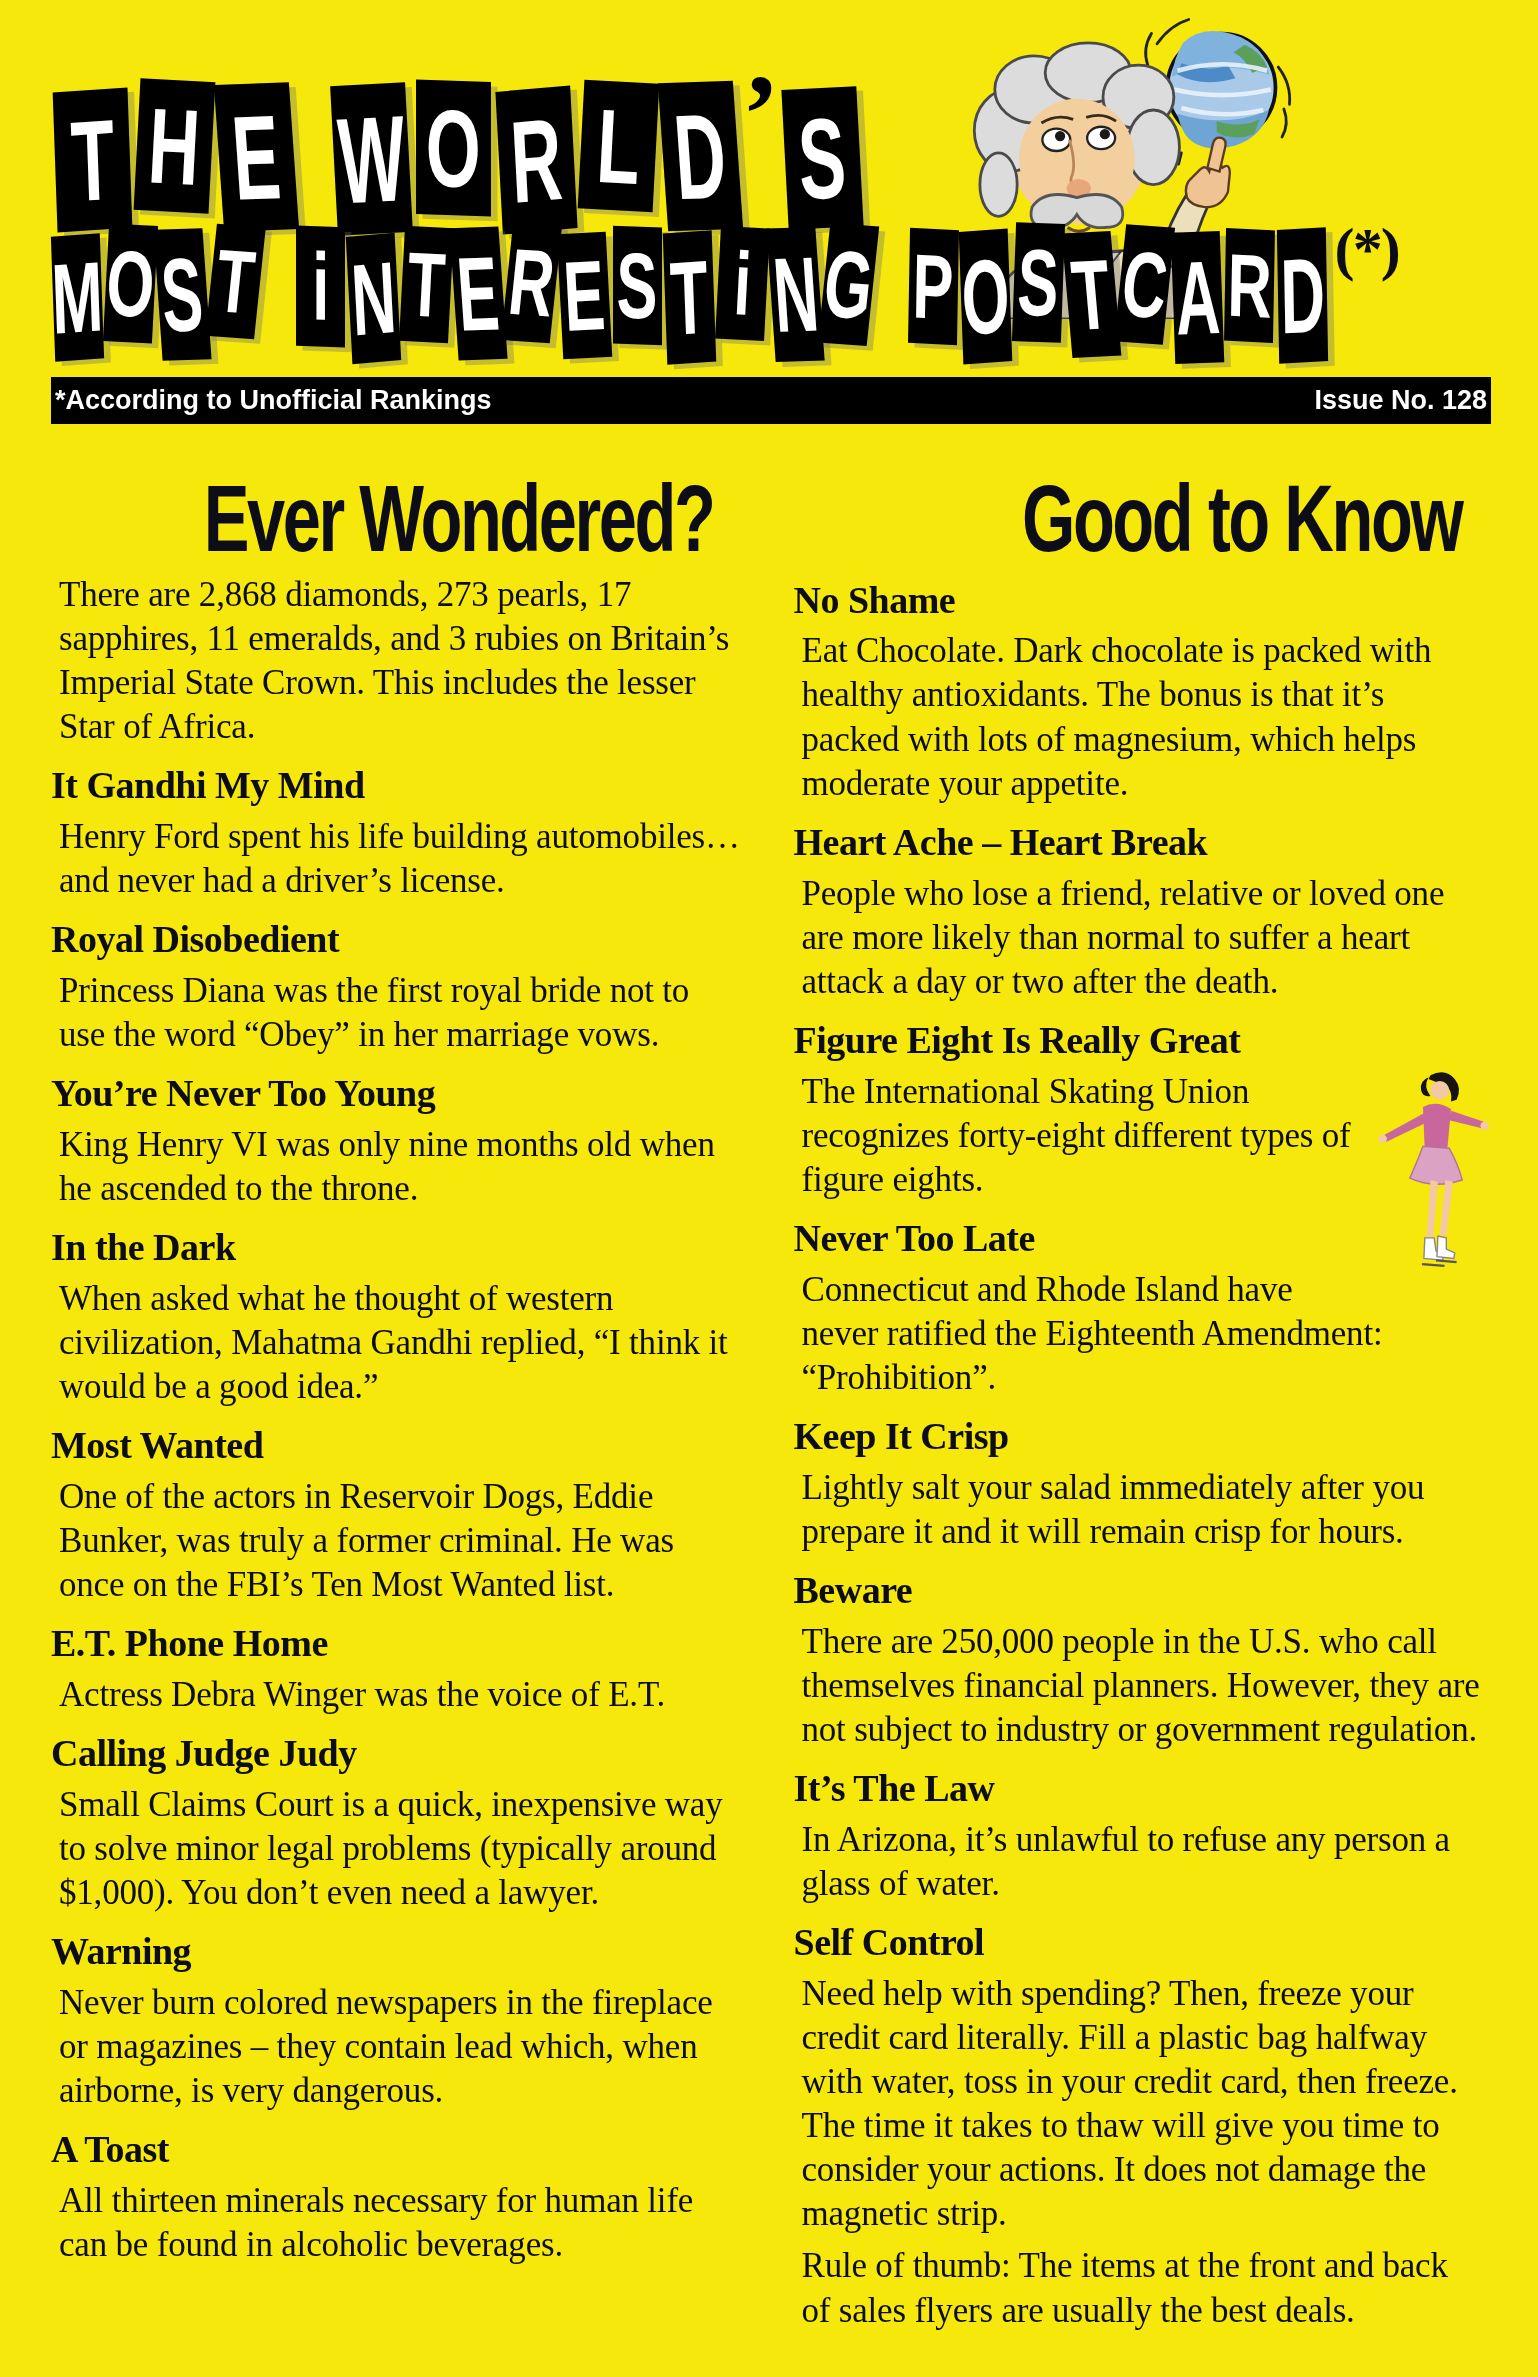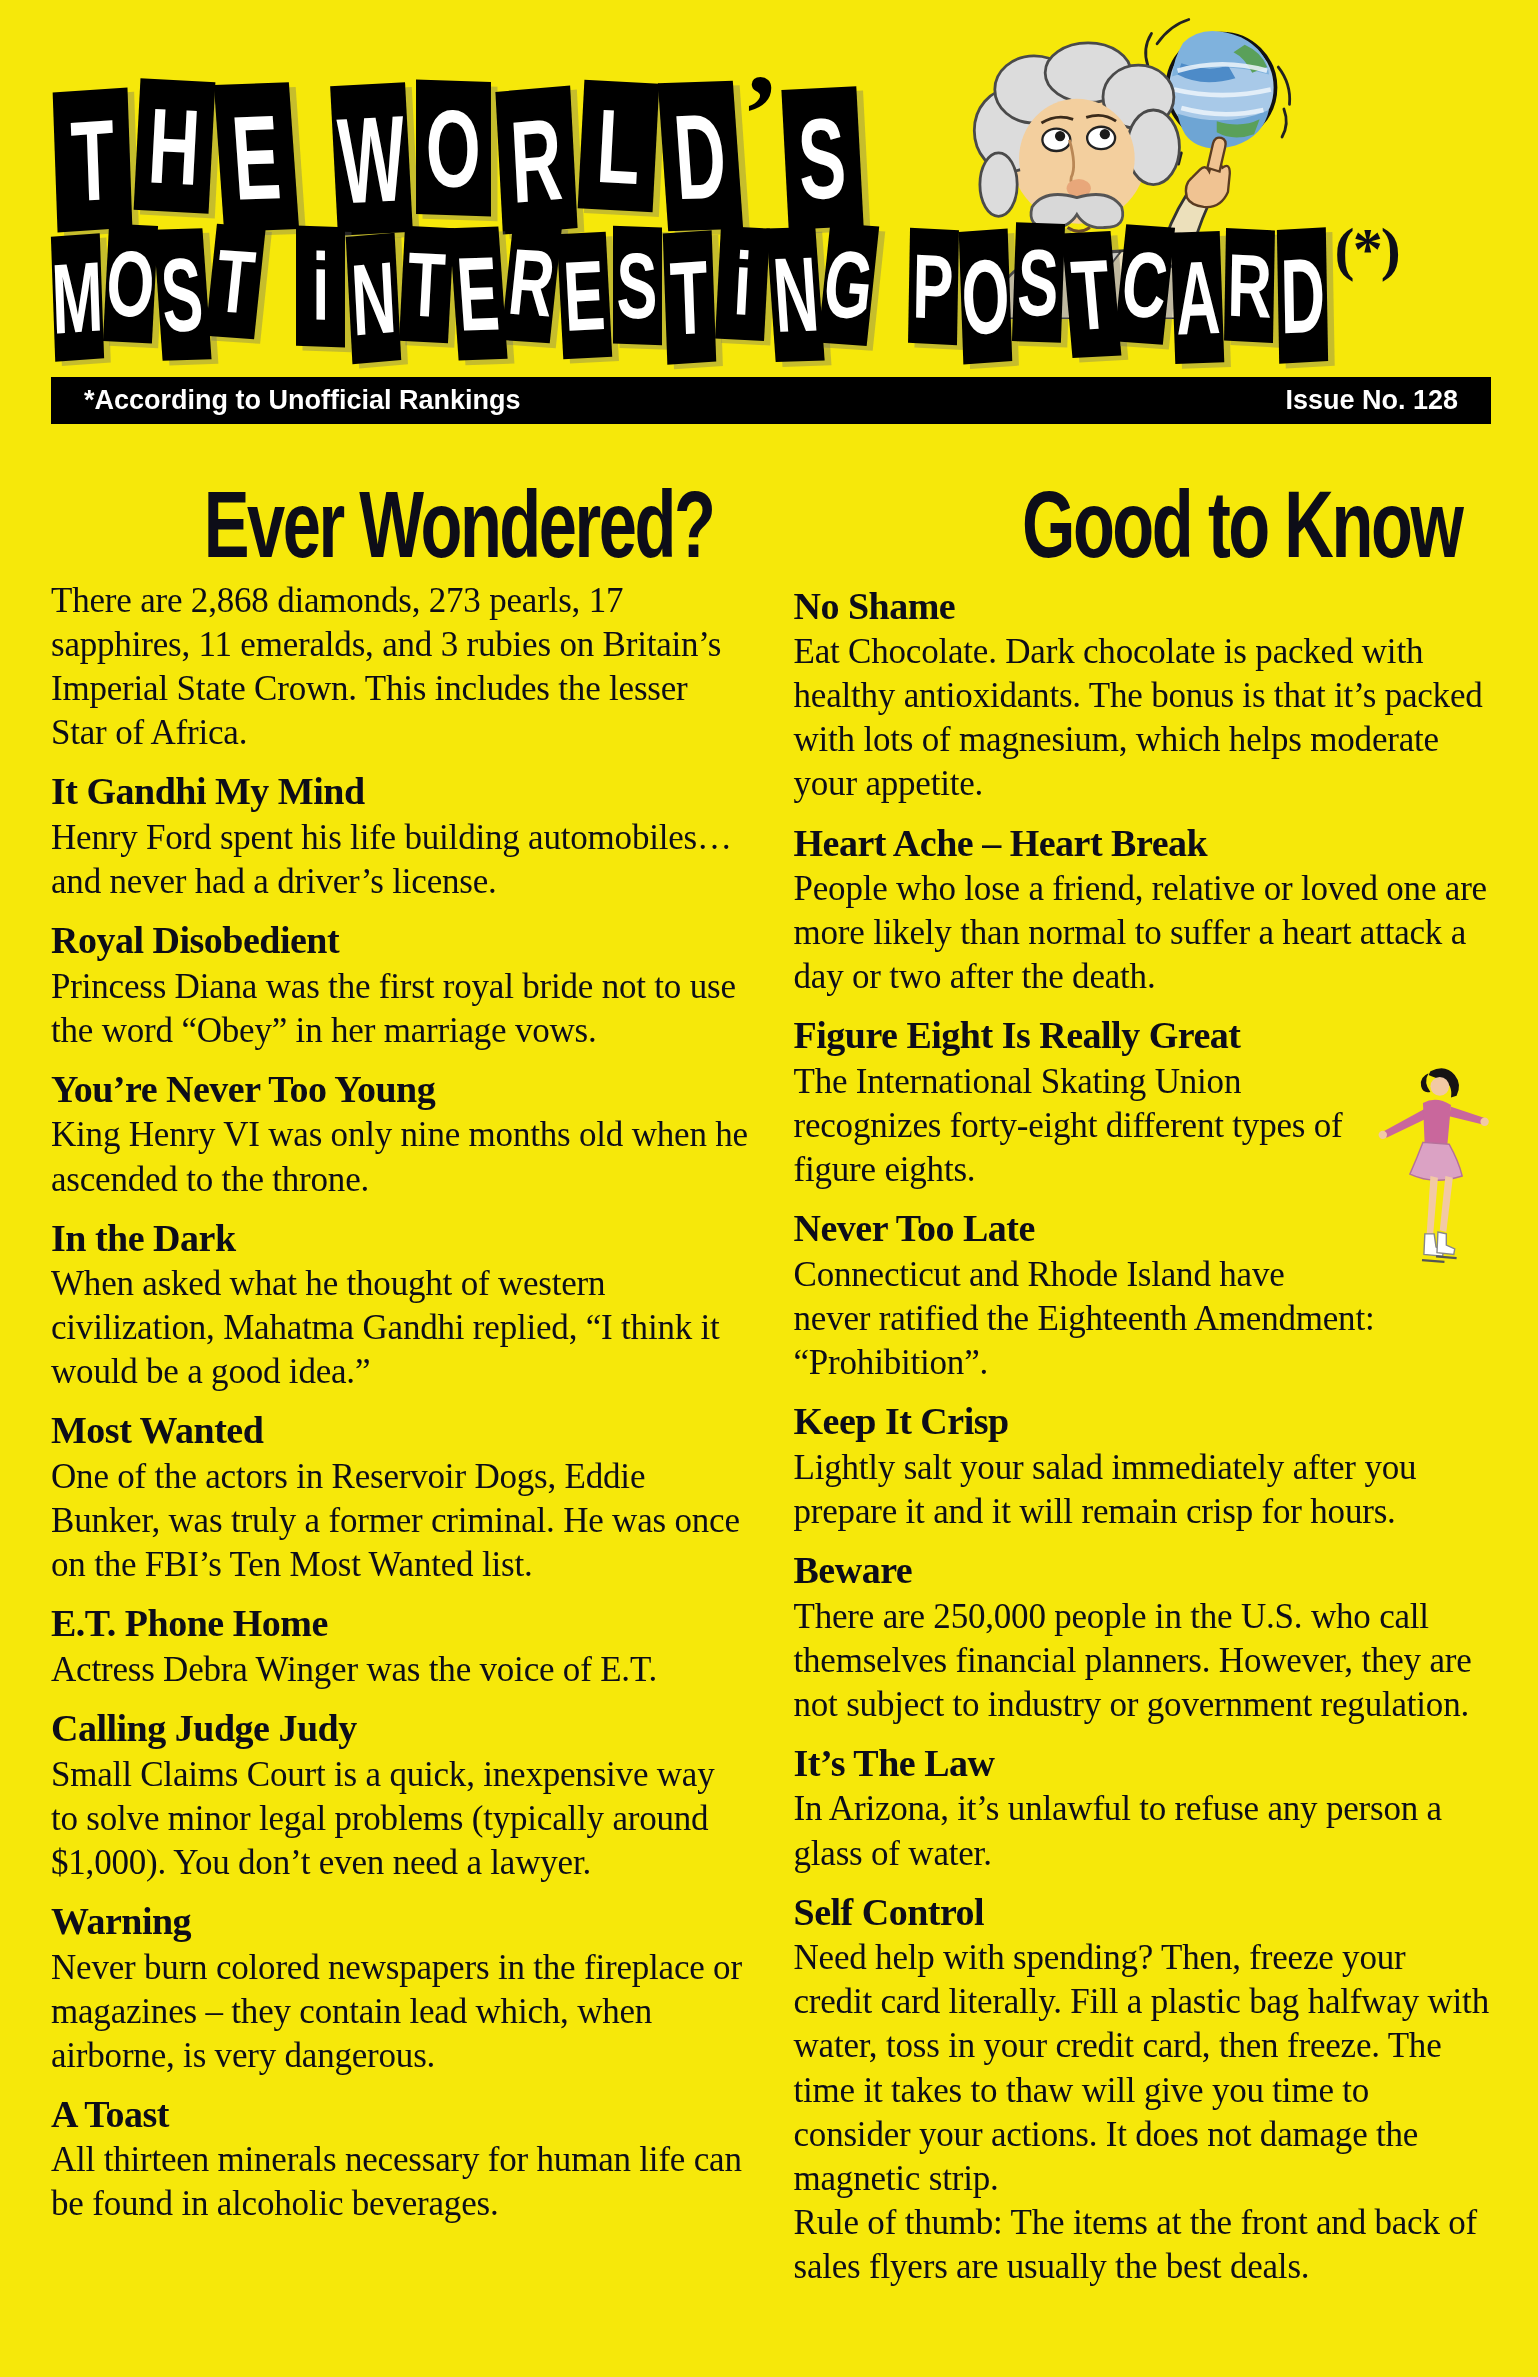--- a/index.html
+++ b/index.html
@@ -27,37 +27,37 @@
     font-family:"Liberation Serif", serif; font-weight:bold;
     align-self:flex-start; position:relative; top:-1.9px;
   }
   .title-aster {
     font-family:"Liberation Serif", serif; font-weight:bold; font-size:60px;
     align-self:flex-start; position:relative; top:-13px; margin-left:5.6px; letter-spacing:-1.9px;
   }
   
   .banner {
     position:relative; z-index:3;
-    margin:24px 47px 14px 51px; height:47px; background:#000; color:#fff;
+    margin:24px 47px 8px 51px; height:47px; background:#000; color:#fff;
     display:flex; align-items:center; justify-content:space-between;
     font-family:"Liberation Sans", sans-serif; font-weight:bold; font-size:27px;
-    padding:0 33px;
+    padding:0 4px;
   }
   
   .columns { position:relative; z-index:1; display:flex; gap:45px; padding:24px 47px 0 51px; }
   .col { flex:1; min-width:0; }
   .col-heading { text-align:right; margin:17px 0 9.3px; }
   .col-heading span {
     display:inline-block; font-family:"Liberation Sans", sans-serif; font-weight:bold;
     font-size:78px; letter-spacing:-2.8px; transform:scale(.88,1.22); transform-origin:center;
   }
   .sec h2 {
     font-size:38px; font-weight:bold; margin:16px 0 2.8px; letter-spacing:-0.5px; line-height:1.1;
   }
-  .sec p { font-size:35px; line-height:1.26; margin:0; letter-spacing:-0.2px; }
+  .sec p { font-size:35px; line-height:1.26; margin:8px; letter-spacing:-0.2px; }
   .sec { overflow:visible; }
   
   .einstein { position:absolute; left:937px; top:11.2px; width:373px; height:308px; z-index:1; }
   .skater-wrap { float:right; width:123px; height:213px; margin:1.9px 0 3.7px 13px; }
 </style>
 </head>
 <body>
 
 <div class="page">
 

